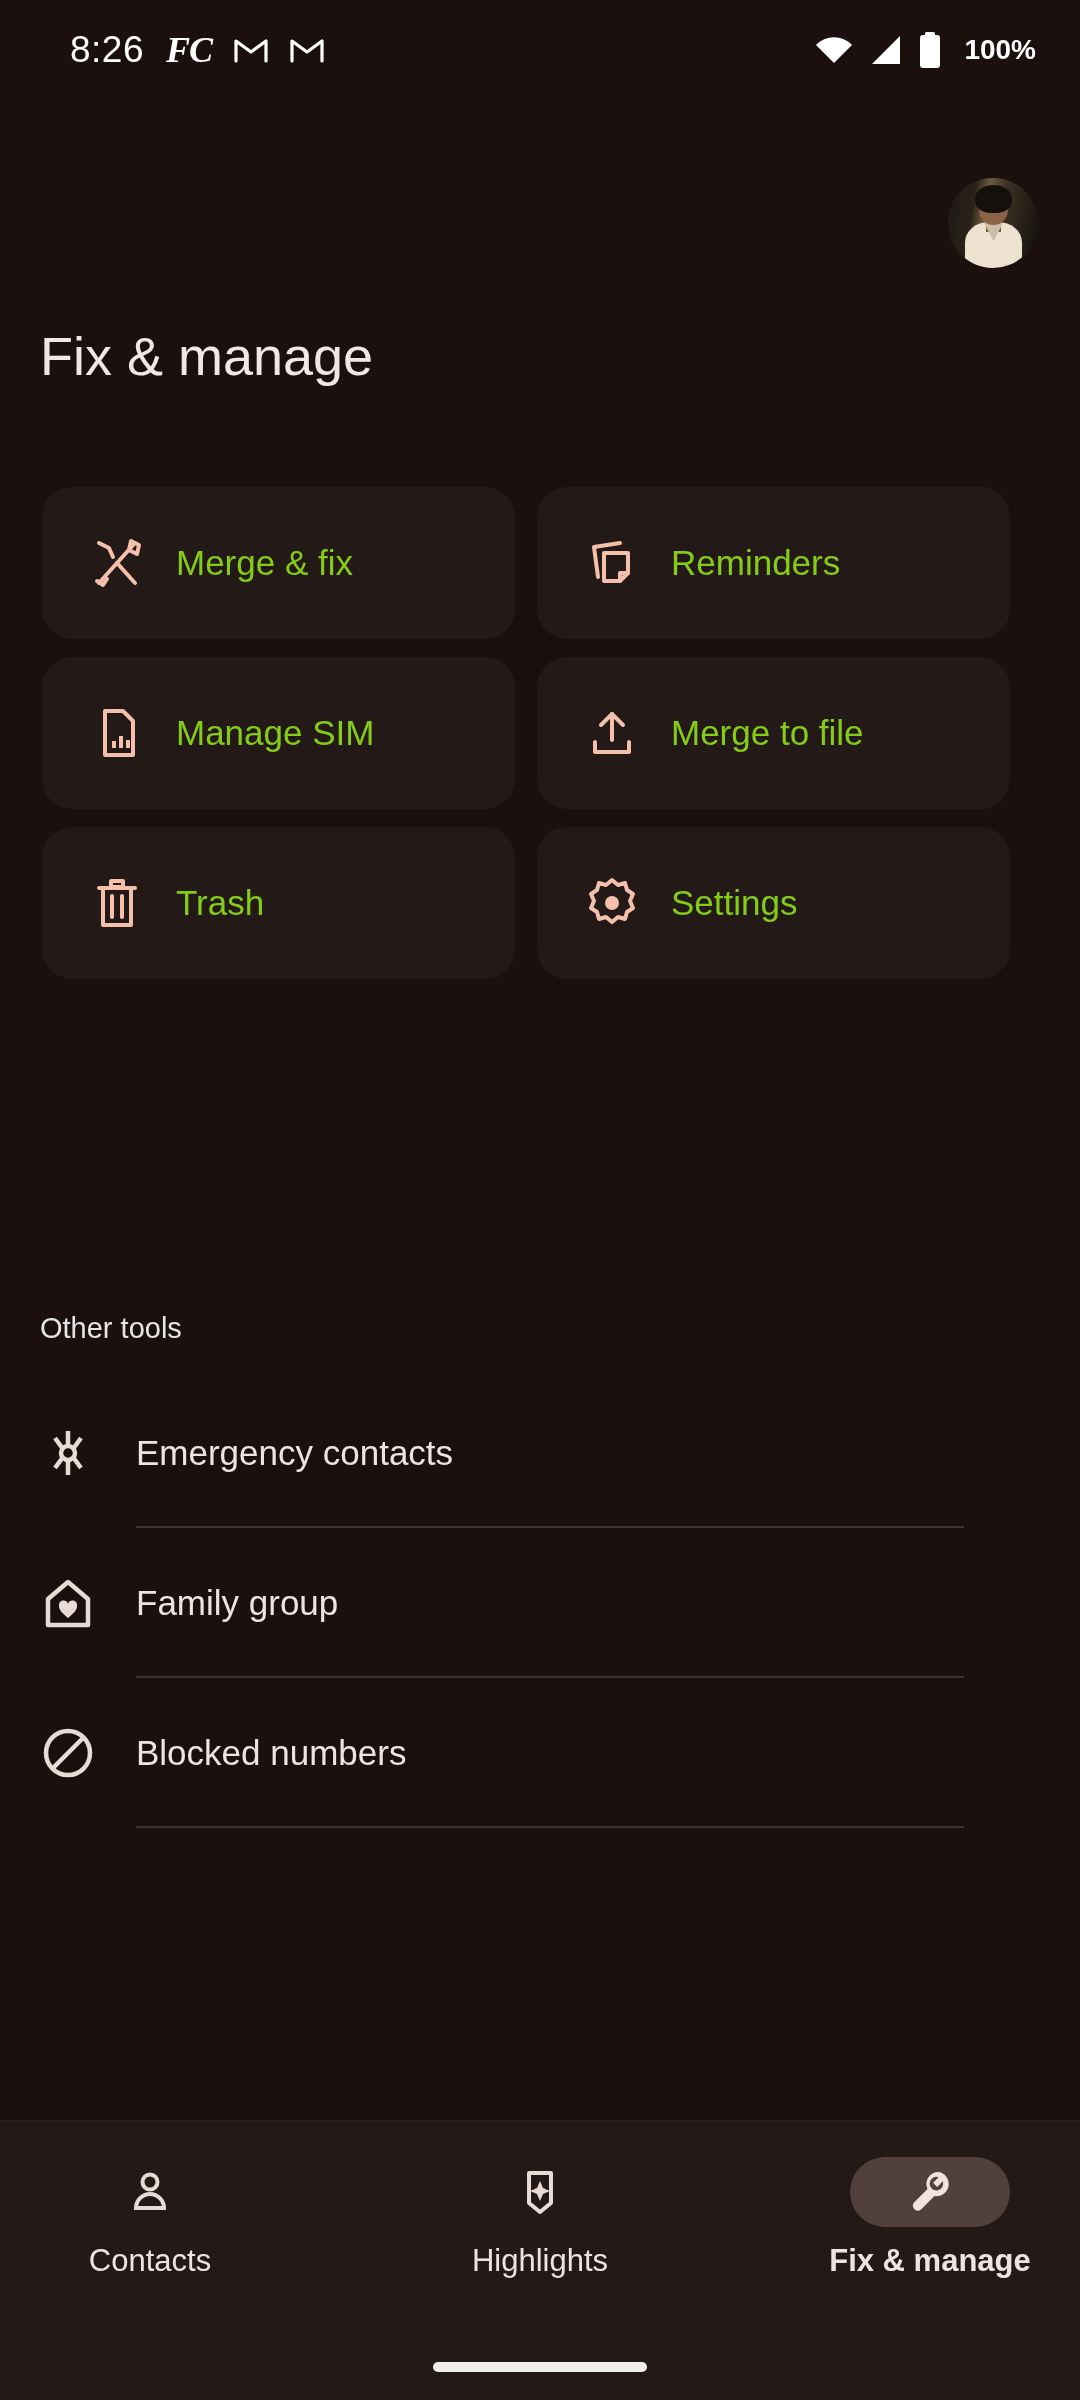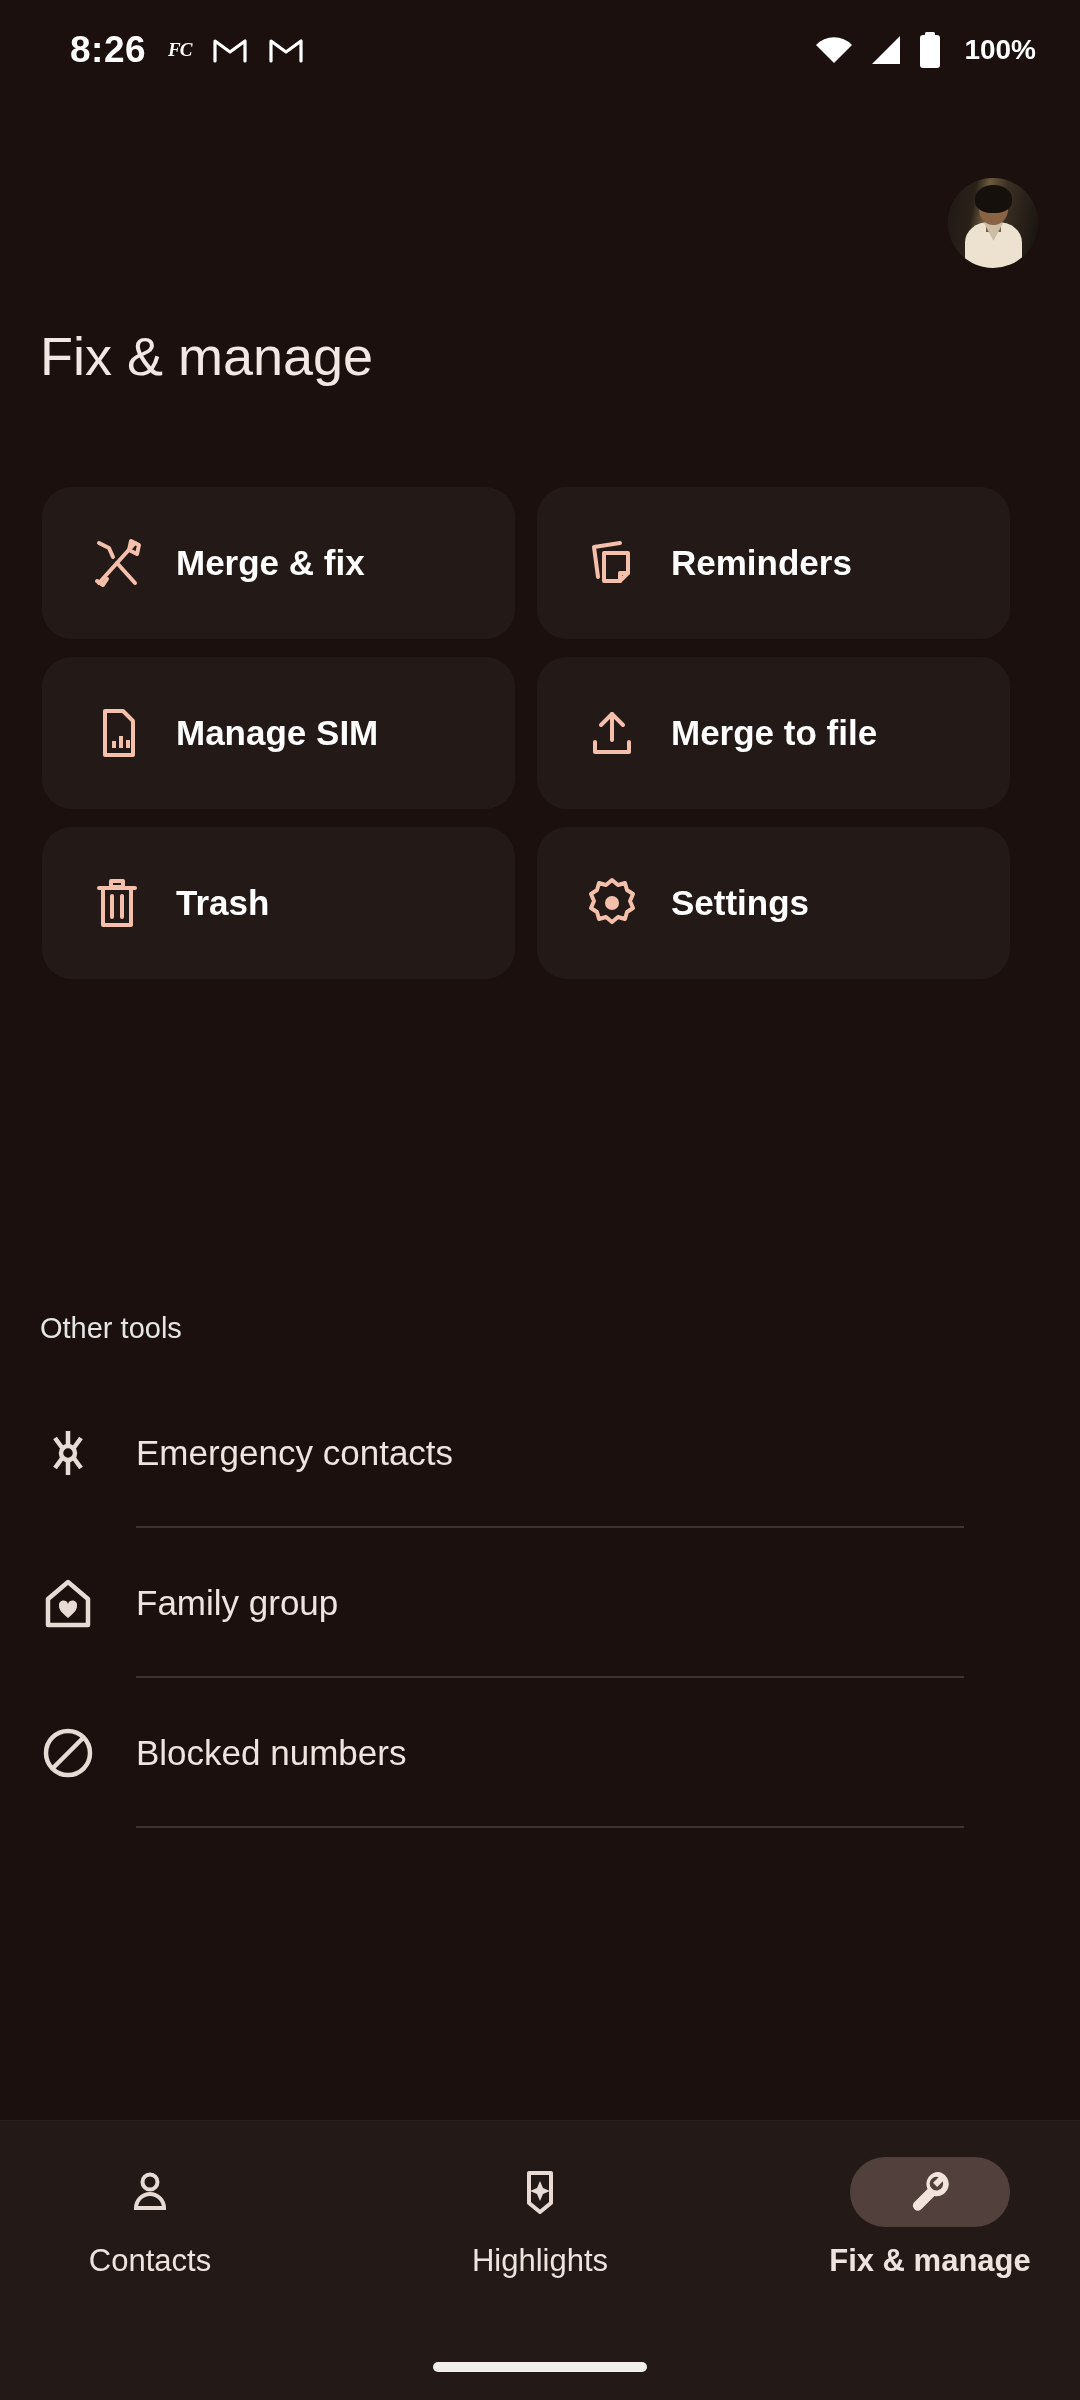--- a/index.html
+++ b/index.html
@@ -11,25 +11,25 @@
   }
   .screen { position:relative; width:1080px; height:2400px; background:#1b100e; }
 
   
   .statusbar {
     position:absolute; top:0; left:0; width:1080px; height:100px;
     display:flex; align-items:center; justify-content:space-between;
     padding:0 44px 0 70px;
   }
   .sb-left { display:flex; align-items:center; gap:22px; }
-  .sb-time { color:#ffffff; font-size:37px; font-weight:700; letter-spacing:.5px; }
+  .sb-time { color:#ffffff; font-size:37px; font-weight:400; letter-spacing:.5px; }
   .sb-right { display:flex; align-items:center; gap:14px; }
   .sb-pct { color:#ffffff; font-size:28px; font-weight:600; margin-left:8px; }
   .fc-badge {
-    color:#fff; font-size:19px; font-weight:800; font-style:italic;
+    color:#fff; font-size:36px; font-weight:800; font-style:italic;
     font-family:"Liberation Serif", serif; letter-spacing:-1px;
   }
 
   
   .avatar-wrap { position:absolute; top:178px; right:42px; width:90px; height:90px; }
   .avatar {
     width:90px; height:90px; border-radius:50%; overflow:hidden;
     background:radial-gradient(circle at 50% 30%, #3b3229 0%, #120d0b 100%);
     position:relative;
   }
@@ -53,21 +53,21 @@
 
   
   .tiles { position:absolute; top:487px; left:42px; width:998px;
     display:flex; flex-wrap:wrap; gap:18px 22px; }
   .tile {
     width:473px; height:152px; background:#231a17; border-radius:30px;
     display:flex; align-items:center; padding-left:48px; gap:32px; cursor:pointer;
   }
   .tile .ic { width:54px; height:54px; flex:0 0 54px;
     display:flex; align-items:center; justify-content:center; }
-  .tile .lbl { color:#ffffff; font-size:35px; font-weight:700; white-space:nowrap; }
+  .tile .lbl { color:#84cc16; font-size:35px; font-weight:400; white-space:nowrap; }
 
   
   .other-hdr { position:absolute; top:1312px; left:40px;
     color:#e5e5e5; font-size:29px; font-weight:400; }
   .otools { position:absolute; top:1378px; left:0px; width:964px;text-align:right; }
   .orow { position:relative; height:150px; display:flex; align-items:center;
     padding-left:40px; gap:40px; cursor:pointer; }
   .orow .ic { width:56px; height:56px; flex:0 0 56px;
     display:flex; align-items:center; justify-content:center; }
   .orow .lbl { color:#efe3df; font-size:35px; font-weight:400; }

